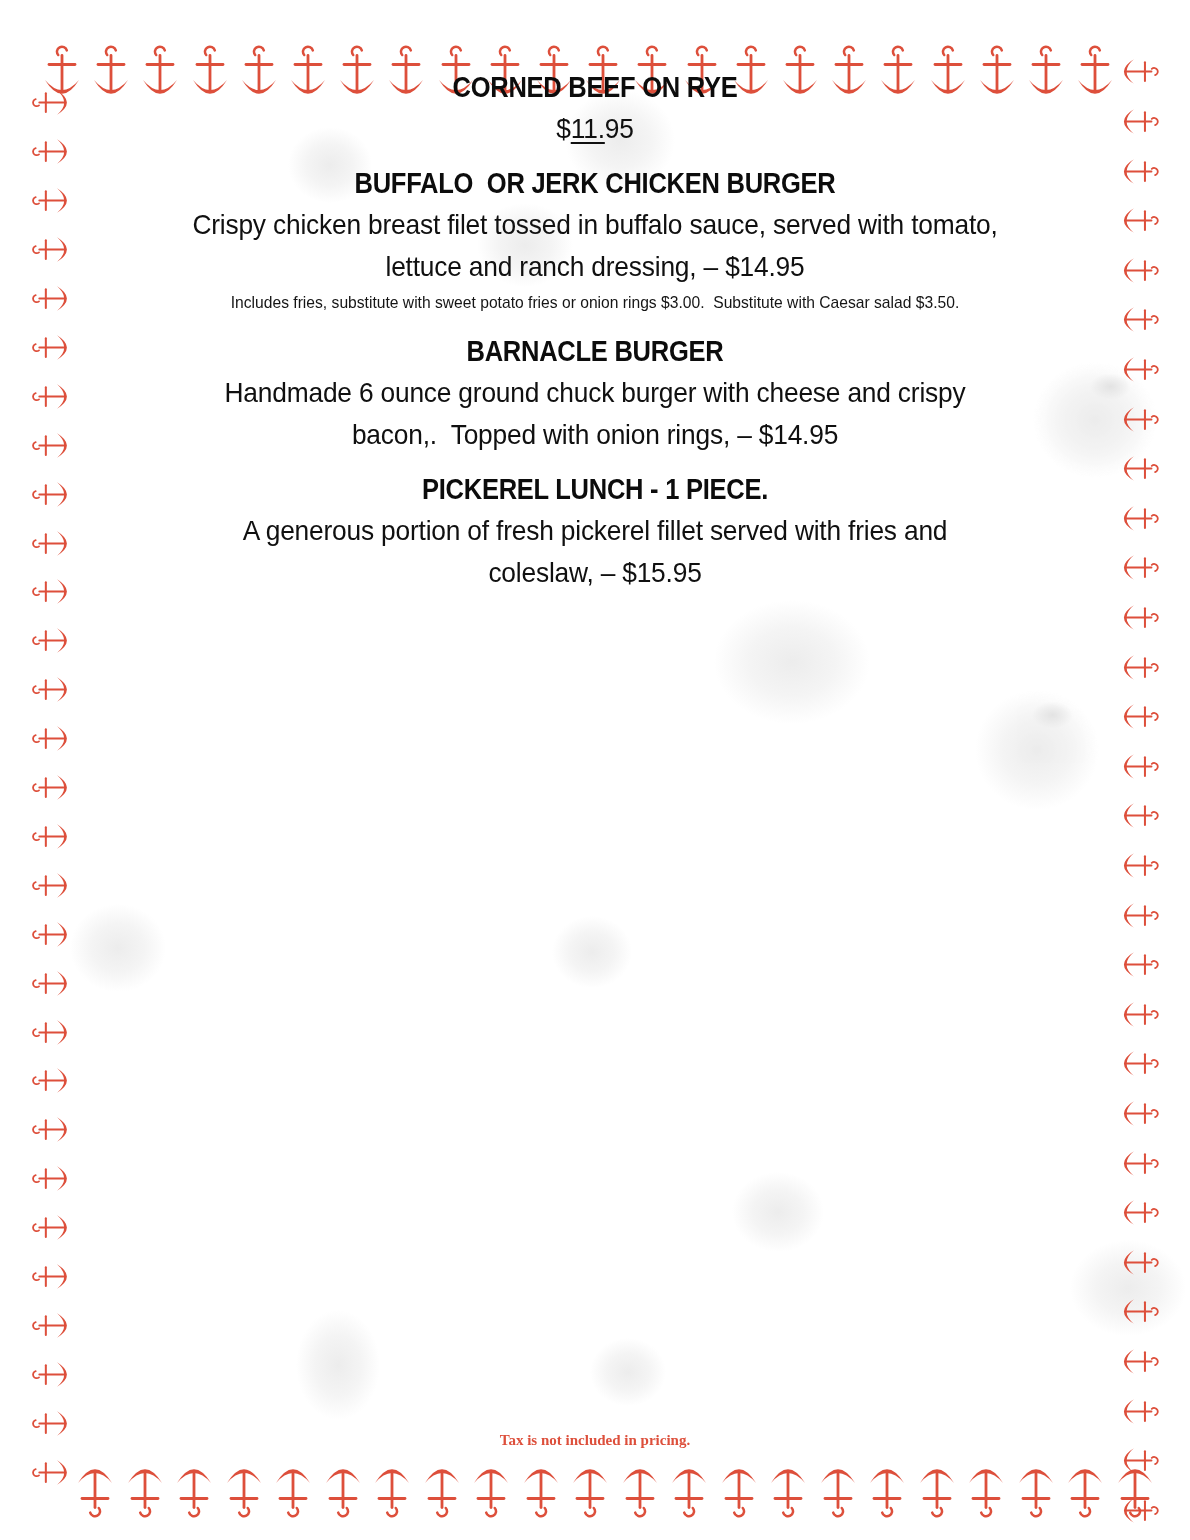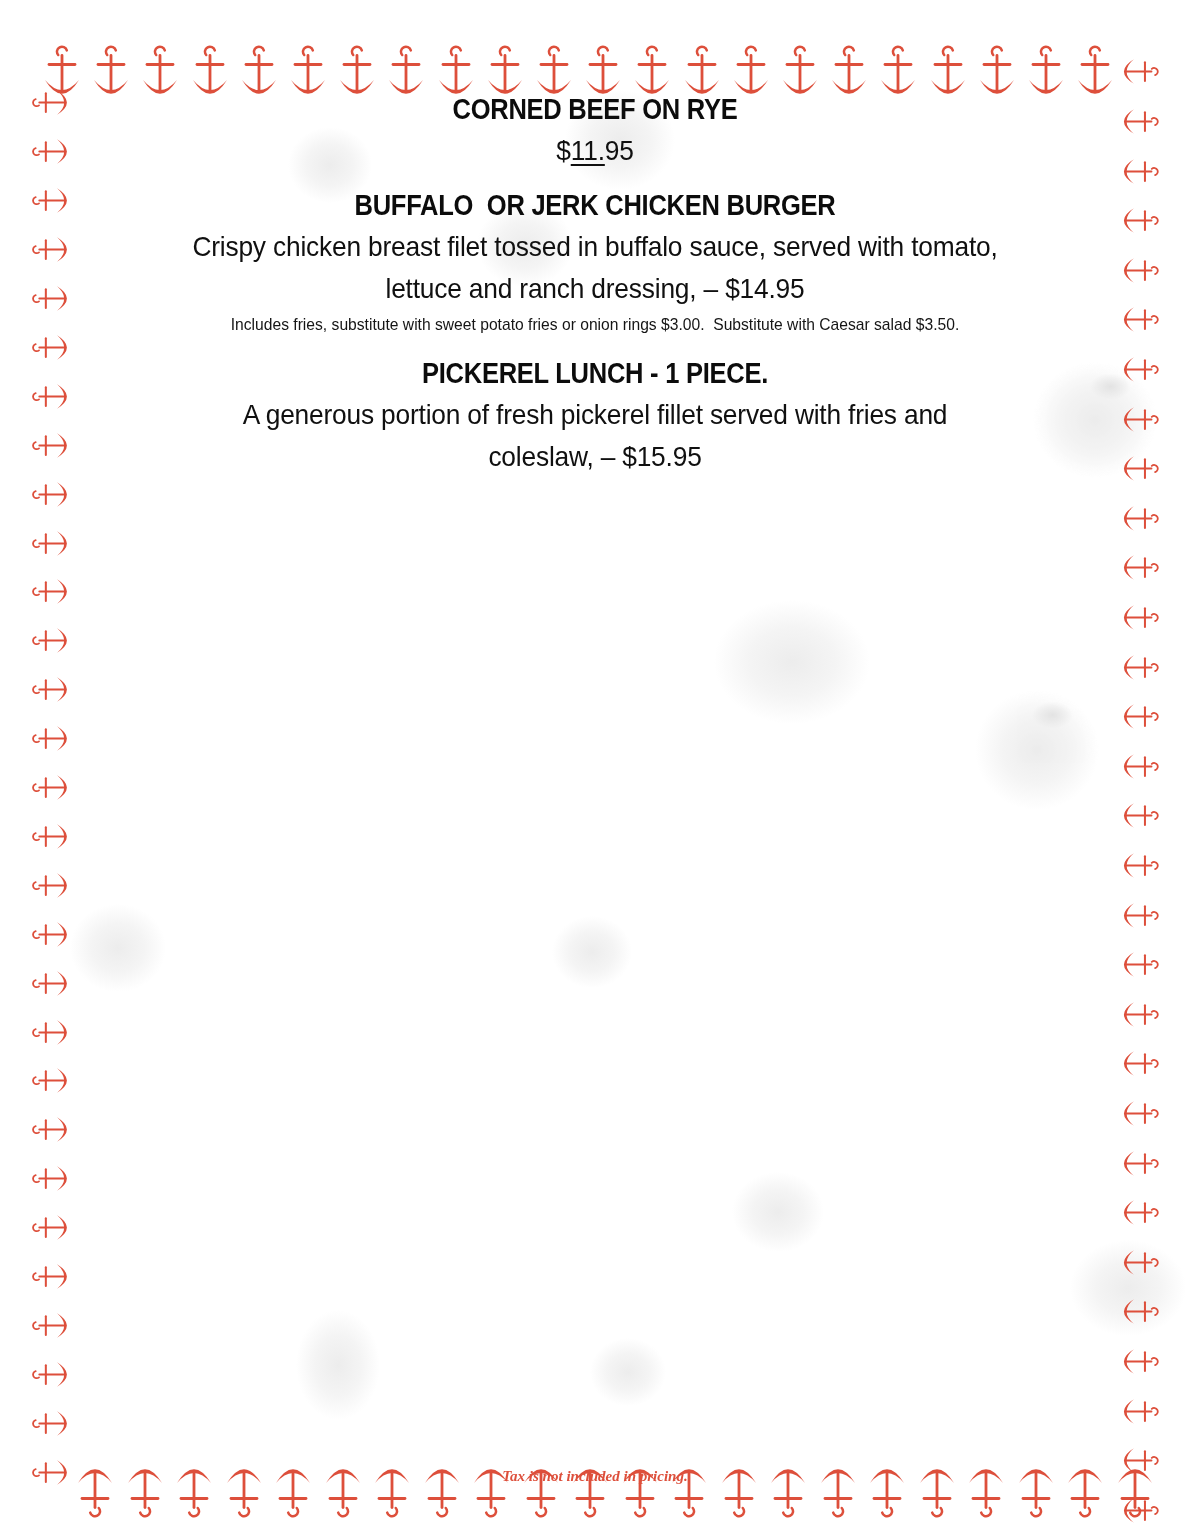--- a/index.html
+++ b/index.html
@@ -17,40 +17,40 @@
   }
   .blob .sprig{
     position:absolute;left:40%;top:6%;width:45%;height:30%;
     border-radius:50%;
     background:radial-gradient(closest-side,#c9c9c9,rgba(255,255,255,0) 75%);
     opacity:.8;
   }
   
   .anchor{position:absolute;color:var(--accent,#dd4f3b);}
   
-  #menu{position:absolute;left:0;right:0;top:88px;}
+  #menu{position:absolute;left:0;right:0;top:66px;}
   .line{white-space:nowrap;text-align:center;transform:scaleX(.88);transform-origin:50% 50%;}
   .head{
     font-size:29px;font-weight:bold;letter-spacing:-.3px;
     height:42px;line-height:42px;color:#0c0c0c;
   }
   .desc{
     font-size:28px;font-weight:400;letter-spacing:-.2px;
     height:42px;line-height:42px;color:#101010;transform:scaleX(.94);
   }
   .desc .u{text-decoration:underline;text-underline-offset:4px;text-decoration-thickness:2px;}
   .note{
     font-size:17px;height:30px;line-height:30px;color:#151515;
     white-space:nowrap;text-align:center;transform:scaleX(.92);transform-origin:50% 50%;
   }
   .item{margin-bottom:12px;}
   .footer{
     position:absolute;left:0;right:0;top:1432px;text-align:center;
-    font-family:"Liberation Serif", serif;font-style:italic;font-weight:bold;
-    font-size:15px;color:var(--accent,#dd4f3b);margin-top:36px;
+    font-family:"Liberation Serif", serif;font-weight:bold;
+    font-size:15px;color:var(--accent,#dd4f3b);
   }
 </style>
 </head>
 <body style="--accent: #dd4f3b;">
 
 <div class="page">
 
   <svg width="0" height="0" style="position:absolute" aria-hidden="true">
     <defs>
       <symbol id="anchor-sym" viewBox="0 0 40 60">
@@ -399,20 +399,25 @@
         <div class="line head">CORNED BEEF ON RYE</div>
         <div class="line desc"><span>$</span><span class="u">11.</span><span>95</span></div>
       </div>
       <div class="item">
         <div class="line head">BUFFALO&nbsp; OR JERK CHICKEN BURGER</div>
         <div class="line desc">Crispy chicken breast filet tossed in buffalo sauce, served with tomato,</div>
         <div class="line desc">lettuce and ranch dressing, – $14.95</div>
         <div class="note">Includes fries, substitute with sweet potato fries or onion rings $3.00.&nbsp; Substitute with Caesar salad $3.50.</div>
       </div>
       <div class="item">
+        <div class="line head">BARNACLE BURGER</div>
+        <div class="line desc">Handmade 6 ounce ground chuck burger with cheese and crispy</div>
+        <div class="line desc">bacon,.&nbsp; Topped with onion rings, – $14.95</div>
+      </div>
+      <div class="item">
         <div class="line head">PICKEREL LUNCH - 1 PIECE.</div>
         <div class="line desc">A generous portion of fresh pickerel fillet served with fries and</div>
         <div class="line desc">coleslaw, – $15.95</div>
       </div>
     </main>
 
   <div class="footer">Tax is not included in pricing.</div>
 </div>
 
 </body></html>

